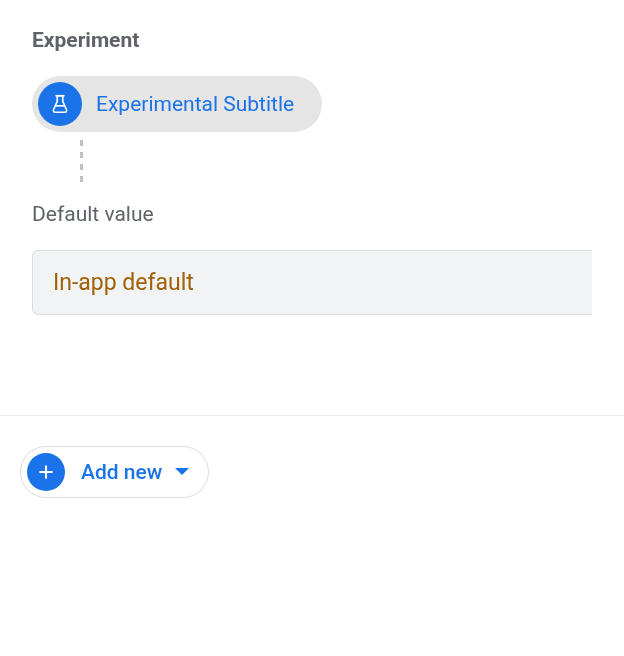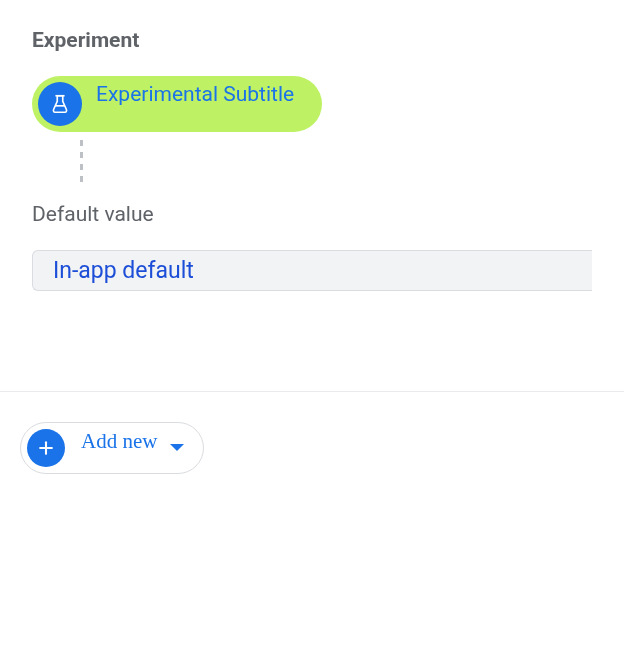--- a/index.html
+++ b/index.html
@@ -22,21 +22,22 @@
     
     .section-label {
       font-size: 21px;
       color: #5f6368;
       font-weight: 700;
       margin-bottom: 24px;
     }
     
     .experiment-chip {
       display: inline-flex;
-      background: #bef264;
+      align-items: center;
+      background: #e5e5e5;
       border-radius: 32px;
       padding: 6px 28px 6px 6px;
       cursor: pointer;
     }
     
     .chip-icon-circle {
       width: 44px;
       height: 44px;
       border-radius: 50%;
       background: #1a73e8;
@@ -74,41 +75,41 @@
       font-weight: 400;
       margin-top: 20px;
       margin-bottom: 24px;
     }
     
     .default-value-field {
       width: 100%;
       background: #f1f3f4;
       border: 1px solid #dadce0;
       border-radius: 6px 0 0 6px;
-      padding: 6px 20px;
+      padding: 18px 20px;
       font-size: 23px;
-      color: #1d4ed8;
+      color: #a16207;
       font-weight: 400;
       border-right: none;
     }
     
     .bottom-section {
       border-top: 1px solid #e8eaed;
       margin-top: 100px;
       padding: 30px 20px;
     }
     
     .add-new-btn {
       display: inline-flex;
+      align-items: center;
       background: #fff;
       border: 1px solid #dadce0;
       border-radius: 28px;
       padding: 6px 18px 6px 6px;
       cursor: pointer;
-      font-family: Liberation Serif, serif;
     }
     
     .add-icon-circle {
       width: 38px;
       height: 38px;
       border-radius: 50%;
       background: #1a73e8;
       display: flex;
       align-items: center;
       justify-content: center;

